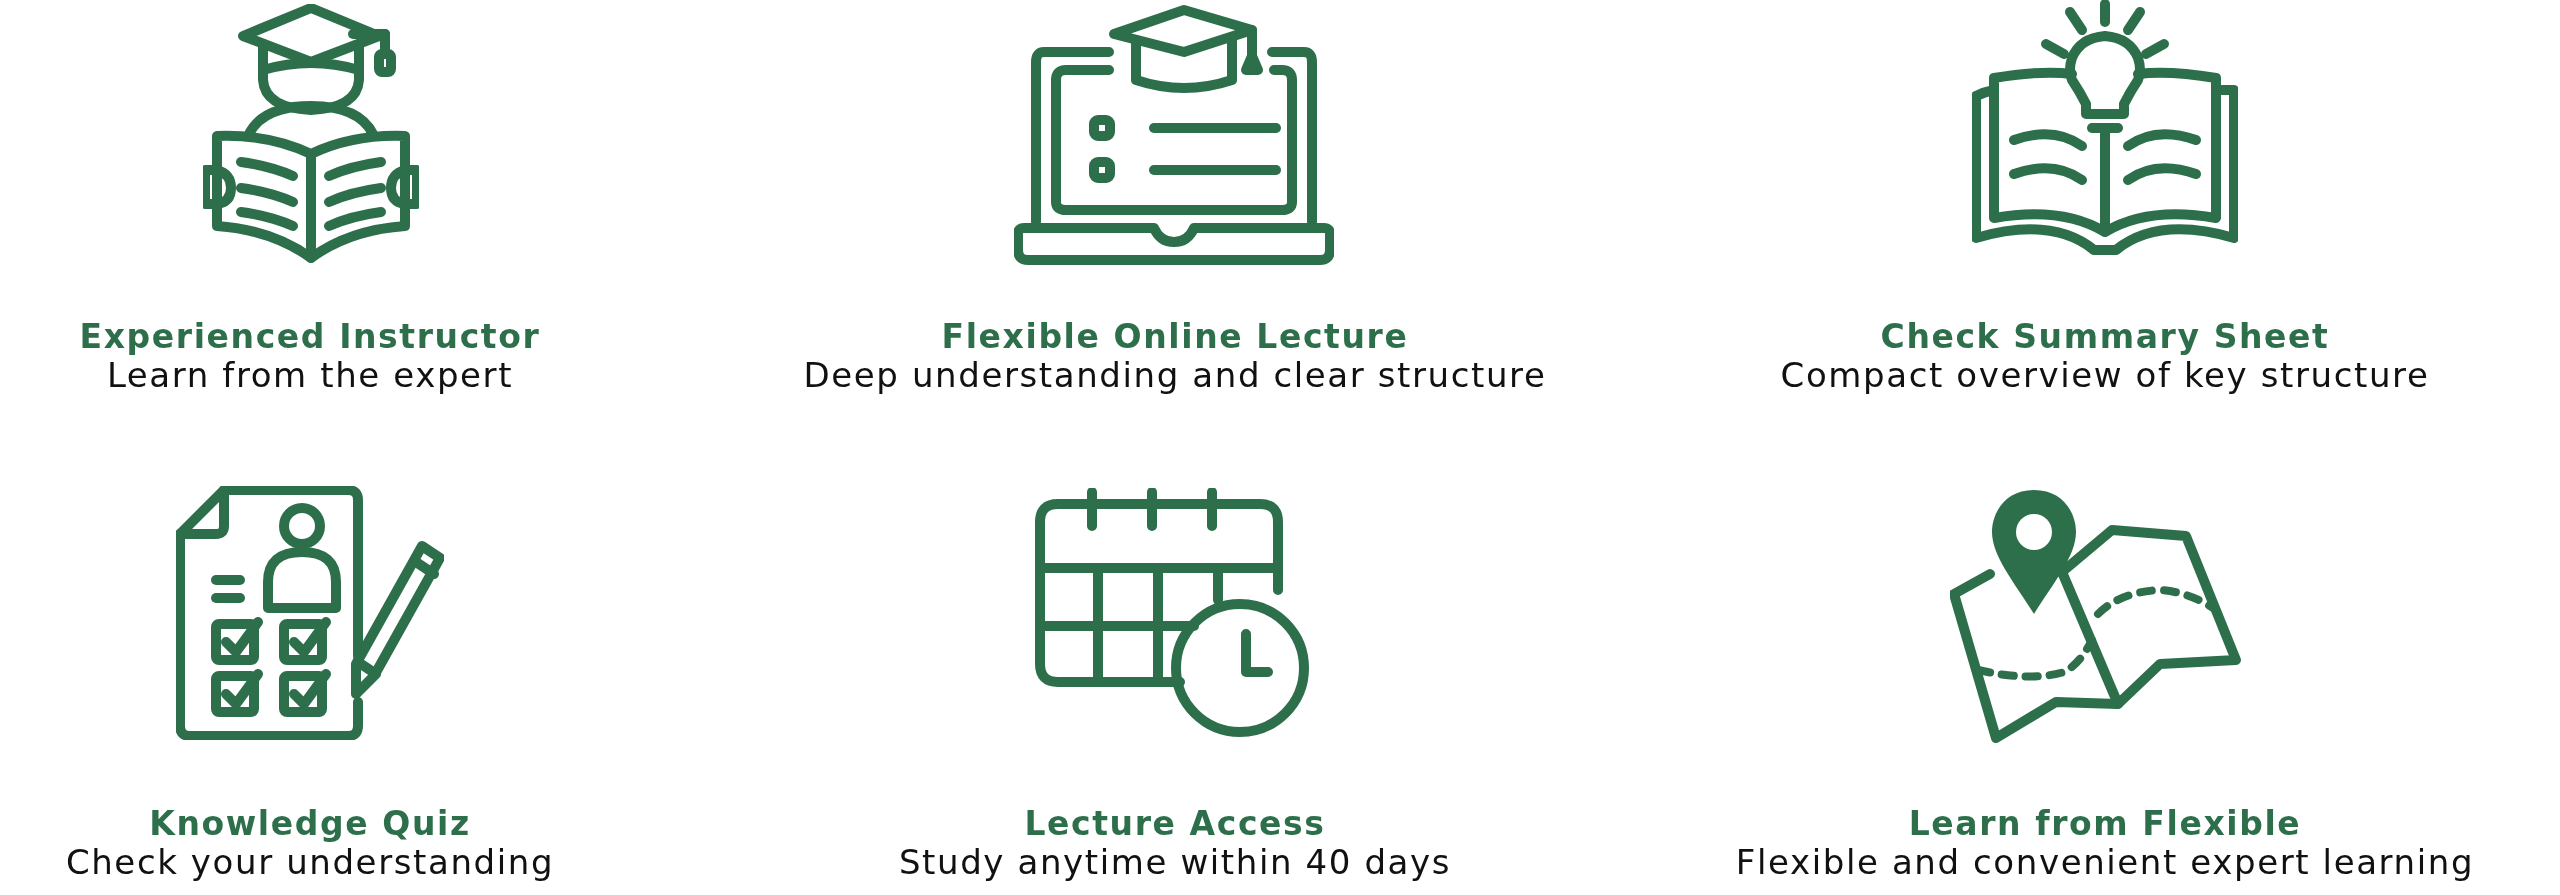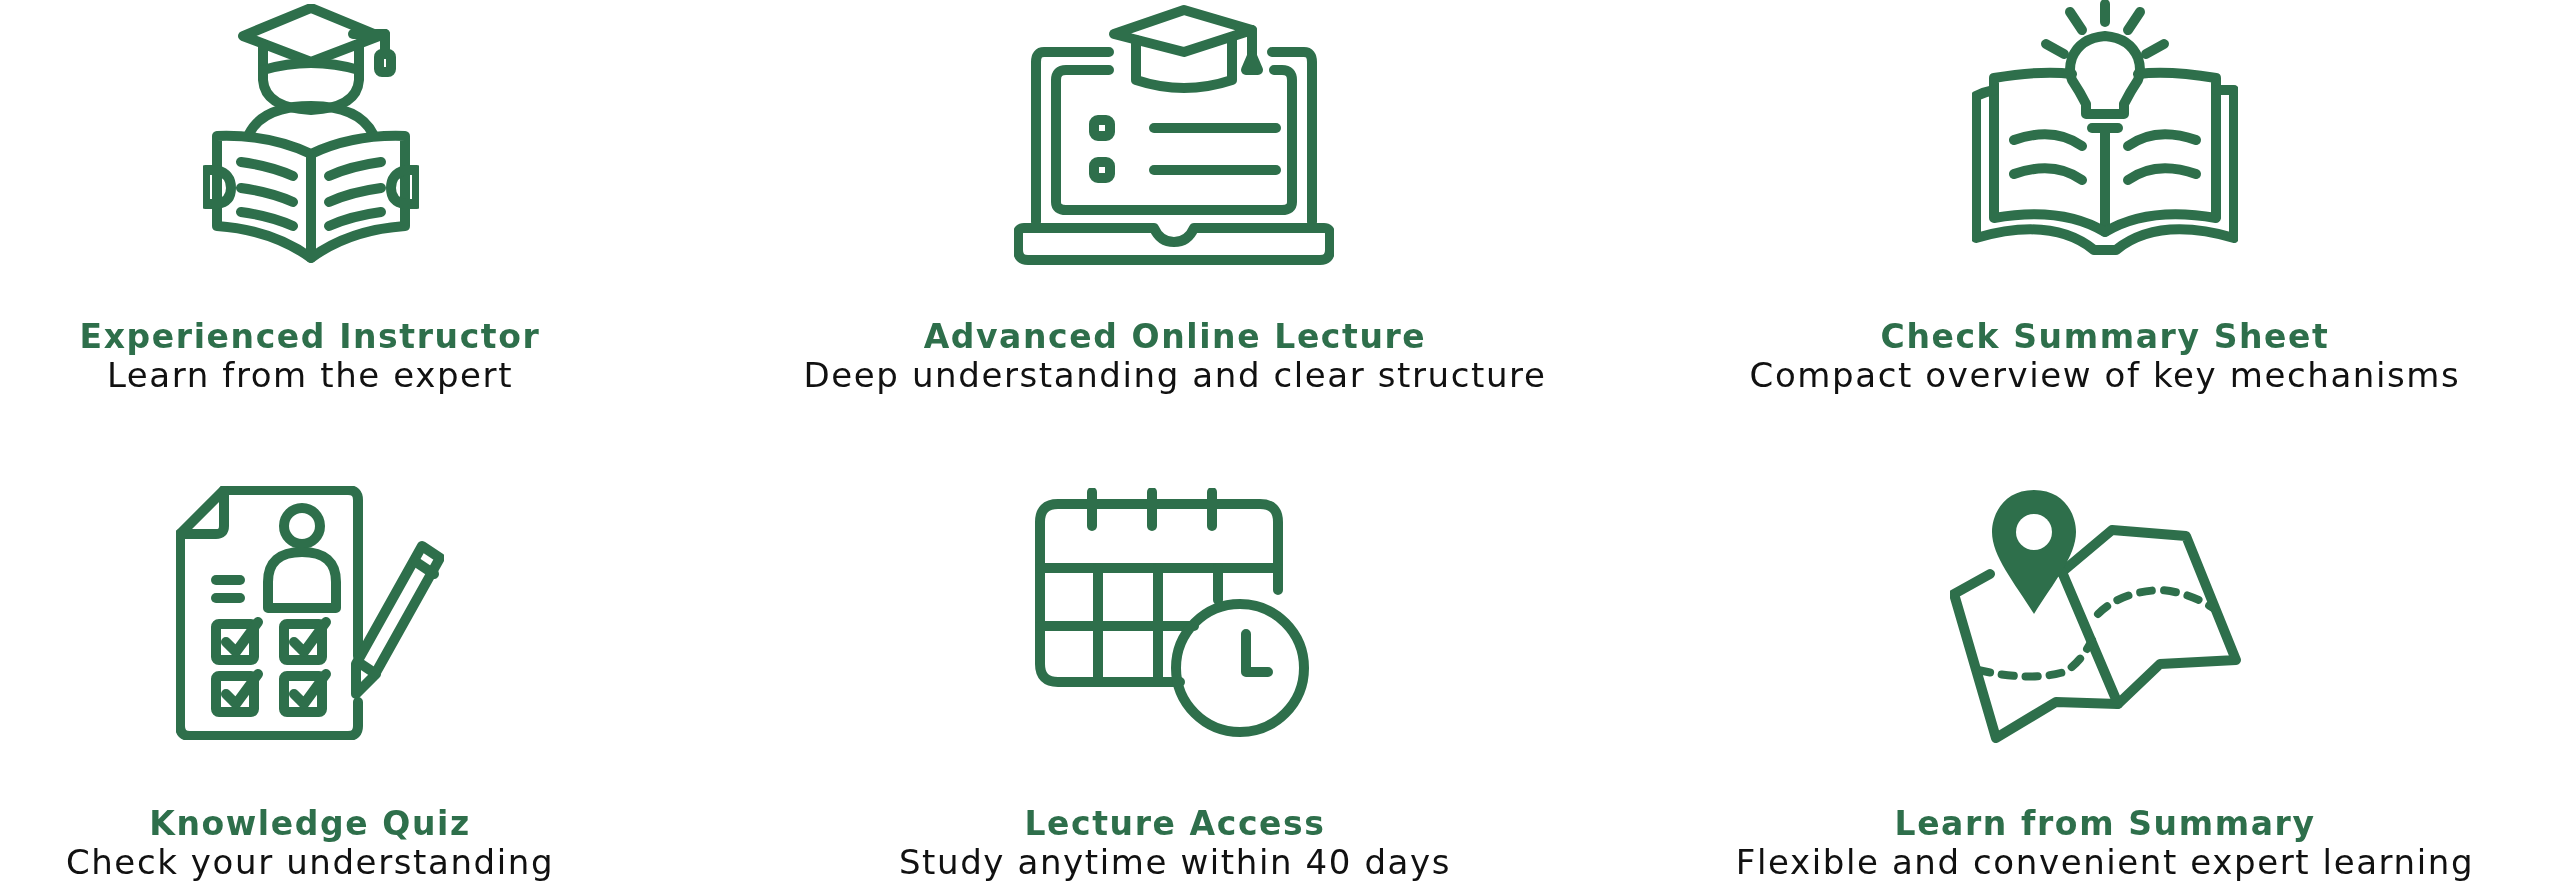--- a/index.html
+++ b/index.html
@@ -60,21 +60,21 @@
     <polyline points="238,26 238,52"></polyline>
     <path d="M238,52 L232,66 L244,66 Z"></path>
 
     <rect x="80" y="116" width="16" height="16" rx="4"></rect>
     <rect x="80" y="158" width="16" height="16" rx="4"></rect>
     <line x1="140" y1="124" x2="262" y2="124"></line>
     <line x1="140" y1="166" x2="262" y2="166"></line>
   </svg>
 </div>
 <div class="feature" style="left:745px; top:0;">
-  <div class="title" style="top:317px;">Advanced Online Lecture</div>
+  <div class="title" style="top:317px;">Flexible Online Lecture</div>
   <div class="subtitle" style="top:355px;">Deep understanding and clear structure</div>
 </div>
 
 <div class="icon" style="left:1972px; top:0px; width:266px; height:258px;">
   <svg viewBox="0 0 266 258" style="">
     <g style="stroke-width:7">
       <line x1="133" y1="4" x2="133" y2="22"></line>
       <line x1="98" y1="12" x2="110" y2="30"></line>
       <line x1="168" y1="12" x2="156" y2="30"></line>
       <line x1="74" y1="44" x2="92" y2="54"></line>
@@ -86,21 +86,21 @@
       <path d="M22,90 Q12,92 4,96 L4,238 Q80,216 122,250 L144,250 Q186,216 262,238 L262,90 L244,90"></path>
       <path d="M42,140 Q82,126 110,146"></path>
       <path d="M42,174 Q82,160 110,180"></path>
       <path d="M224,140 Q184,126 156,146"></path>
       <path d="M224,174 Q184,160 156,180"></path>
     </g>
   </svg>
 </div>
 <div class="feature" style="left:1675px; top:0;">
   <div class="title" style="top:317px;">Check Summary Sheet</div>
-  <div class="subtitle" style="top:355px;">Compact overview of key mechanisms</div>
+  <div class="subtitle" style="top:355px;">Compact overview of key structure</div>
 </div>
 
 <div class="icon" style="left:176px; top:486px; width:268px; height:254px;">
   <svg viewBox="0 0 268 254">
     <path d="M52,4 L172,4 Q182,4 182,14 L182,170"></path>
     <path d="M182,216 L182,240 Q182,250 172,250 L14,250 Q4,250 4,240 L4,48 L48,4"></path>
     <path d="M4,48 L40,48 Q48,48 48,40 L48,4"></path>
     <circle cx="126" cy="40" r="18"></circle>
     <path d="M92,122 L92,96 Q92,66 126,66 Q160,66 160,96 L160,122 Z"></path>
     <line x1="40" y1="94" x2="64" y2="94"></line>
@@ -149,15 +149,15 @@
       <polyline points="40,88 4,108 46,252 106,216 168,218 210,178 286,174 236,50 162,44 112,86 98,84"></polyline>
       <line x1="112" y1="86" x2="168" y2="218"></line>
       <path d="M28,184 Q80,196 114,186 Q130,178 142,154" style="stroke-dasharray:12 12; stroke-width:8"></path>
       <path d="M148,128 Q170,106 210,104 Q240,106 266,124" style="stroke-dasharray:12 12; stroke-width:8"></path>
     </g>
     <path class="solid" d="M84,4 C54,4 42,28 42,46 C42,70 64,96 84,128 C104,96 126,70 126,46 C126,28 114,4 84,4 Z"></path>
     <circle class="holefill" cx="84" cy="46" r="18"></circle>
   </svg>
 </div>
 <div class="feature" style="left:1675px; top:0;">
-  <div class="title" style="top:804px;">Learn from Summary</div>
+  <div class="title" style="top:804px;">Learn from Flexible</div>
   <div class="subtitle" style="top:842px;">Flexible and convenient expert learning</div>
 </div>
 
 </body></html>

